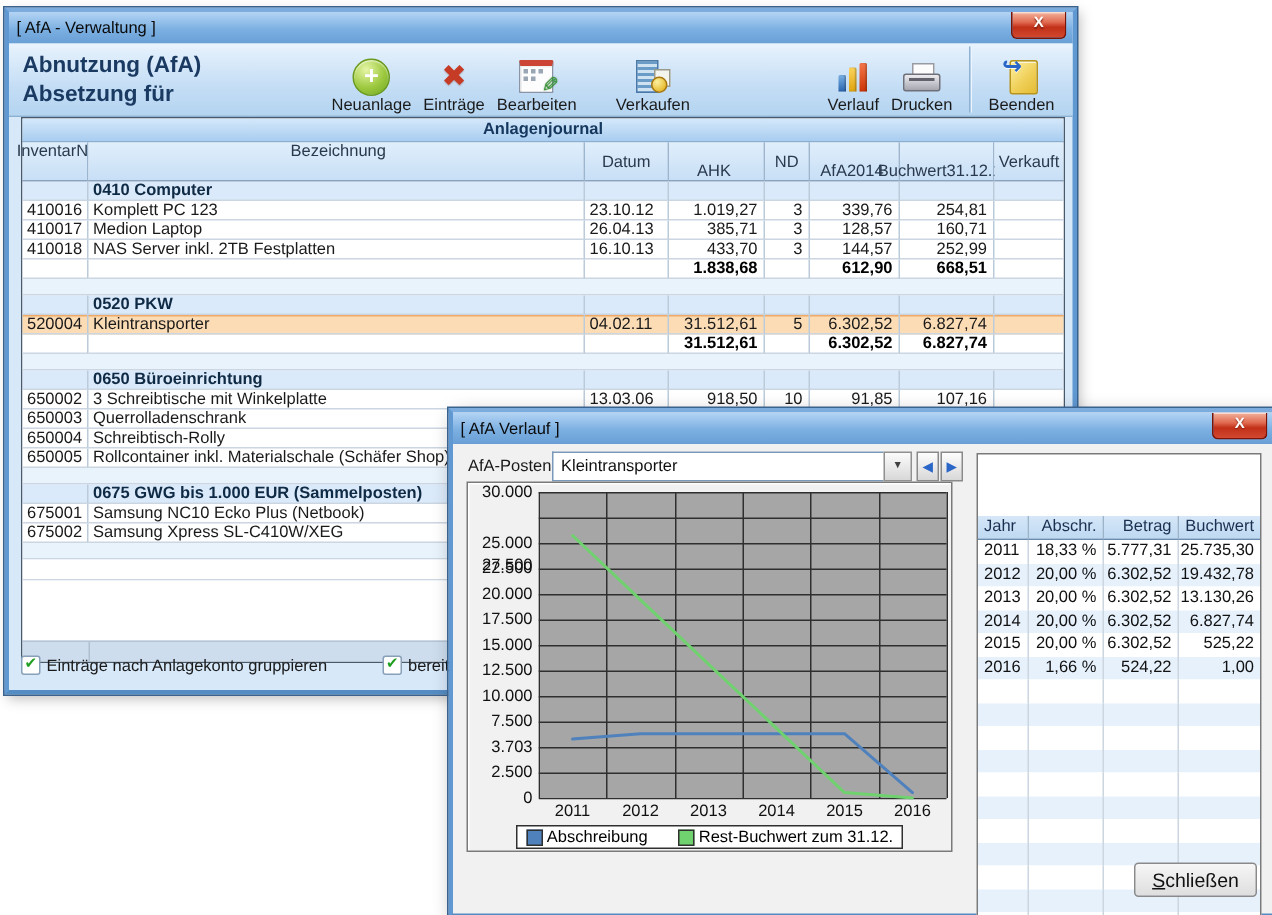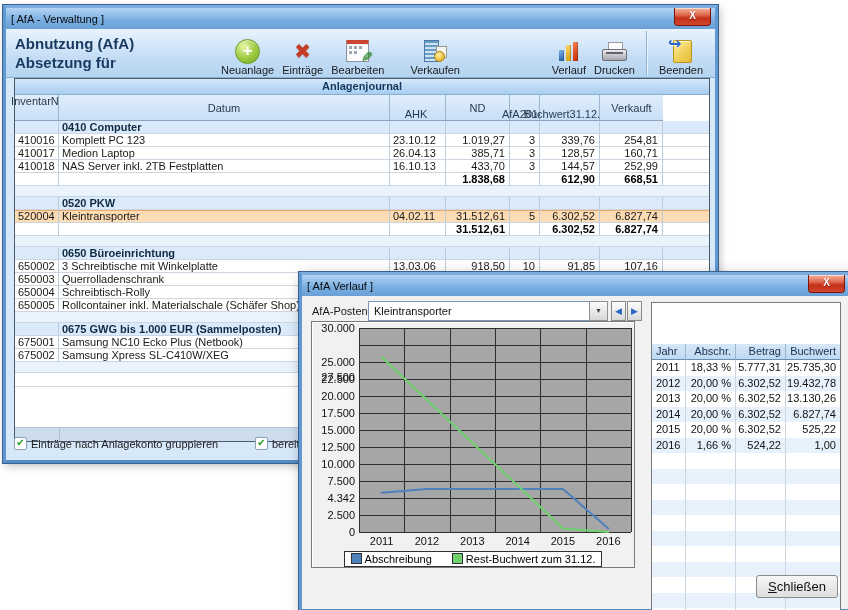--- a/index.html
+++ b/index.html
@@ -206,20 +206,23 @@
       </div>
     </div>
 
     <div class="grid">
       <div class="gcaption">Anlagenjournal</div>
       <div class="ghead" id="jhead">
           <div class="hcell al">
             <span>Inventar</span>
             <span>Nr.</span>
           </div>
+          <div class="hcell al">
+            <span>Bezeichnung</span>
+          </div>
           <div class="hcell ac">
             <span>Datum</span>
           </div>
           <div class="hcell ar">
             <span>AHK</span>
           </div>
           <div class="hcell ac">
             <span>ND</span>
           </div>
           <div class="hcell ar">
@@ -430,21 +433,21 @@
       <span class="combo-text">Kleintransporter</span>
       <span class="combo-btn">▼</span>
     </div>
     <button class="navbtn nav-l"><span>◀</span></button>
     <button class="navbtn nav-r"><span>▶</span></button>
 
     <div class="chart-panel">
       <div id="ylabels">
           <div class="ylab" style="top: 205px;">0</div>
           <div class="ylab" style="top: 188px;">2.500</div>
-          <div class="ylab" style="top: 171px;">4.342</div>
+          <div class="ylab" style="top: 171px;">3.703</div>
           <div class="ylab" style="top: 154px;">7.500</div>
           <div class="ylab" style="top: 137px;">10.000</div>
           <div class="ylab" style="top: 120px;">12.500</div>
           <div class="ylab" style="top: 103px;">15.000</div>
           <div class="ylab" style="top: 86px;">17.500</div>
           <div class="ylab" style="top: 69px;">20.000</div>
           <div class="ylab" style="top: 52px;">22.500</div>
           <div class="ylab" style="top: 35px;">25.000</div>
           <div class="ylab" style="top: 34px; margin-top: 16px;">27.500</div>
           <div class="ylab" style="top: 1px;">30.000</div>

